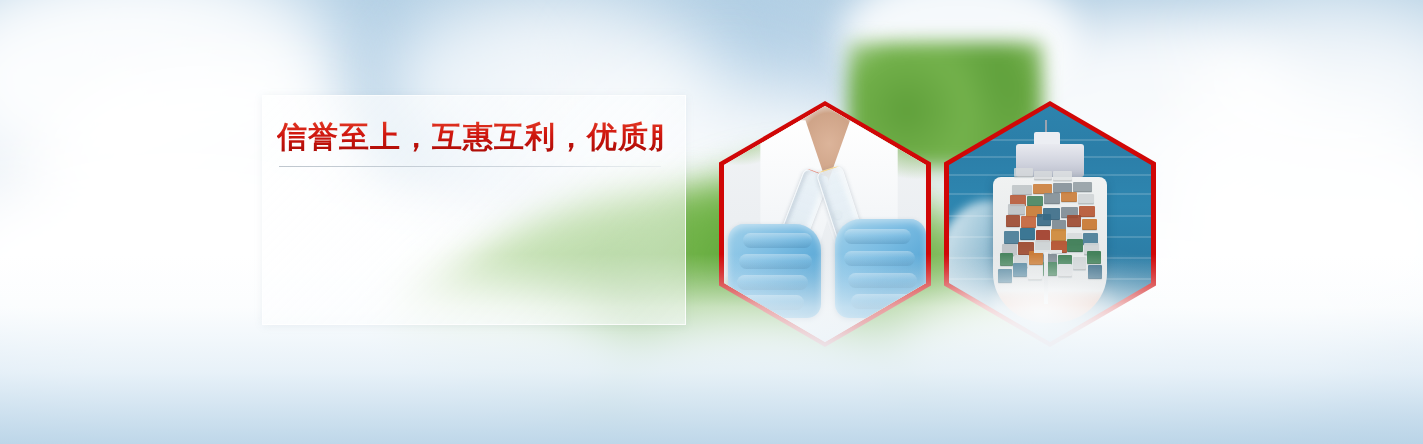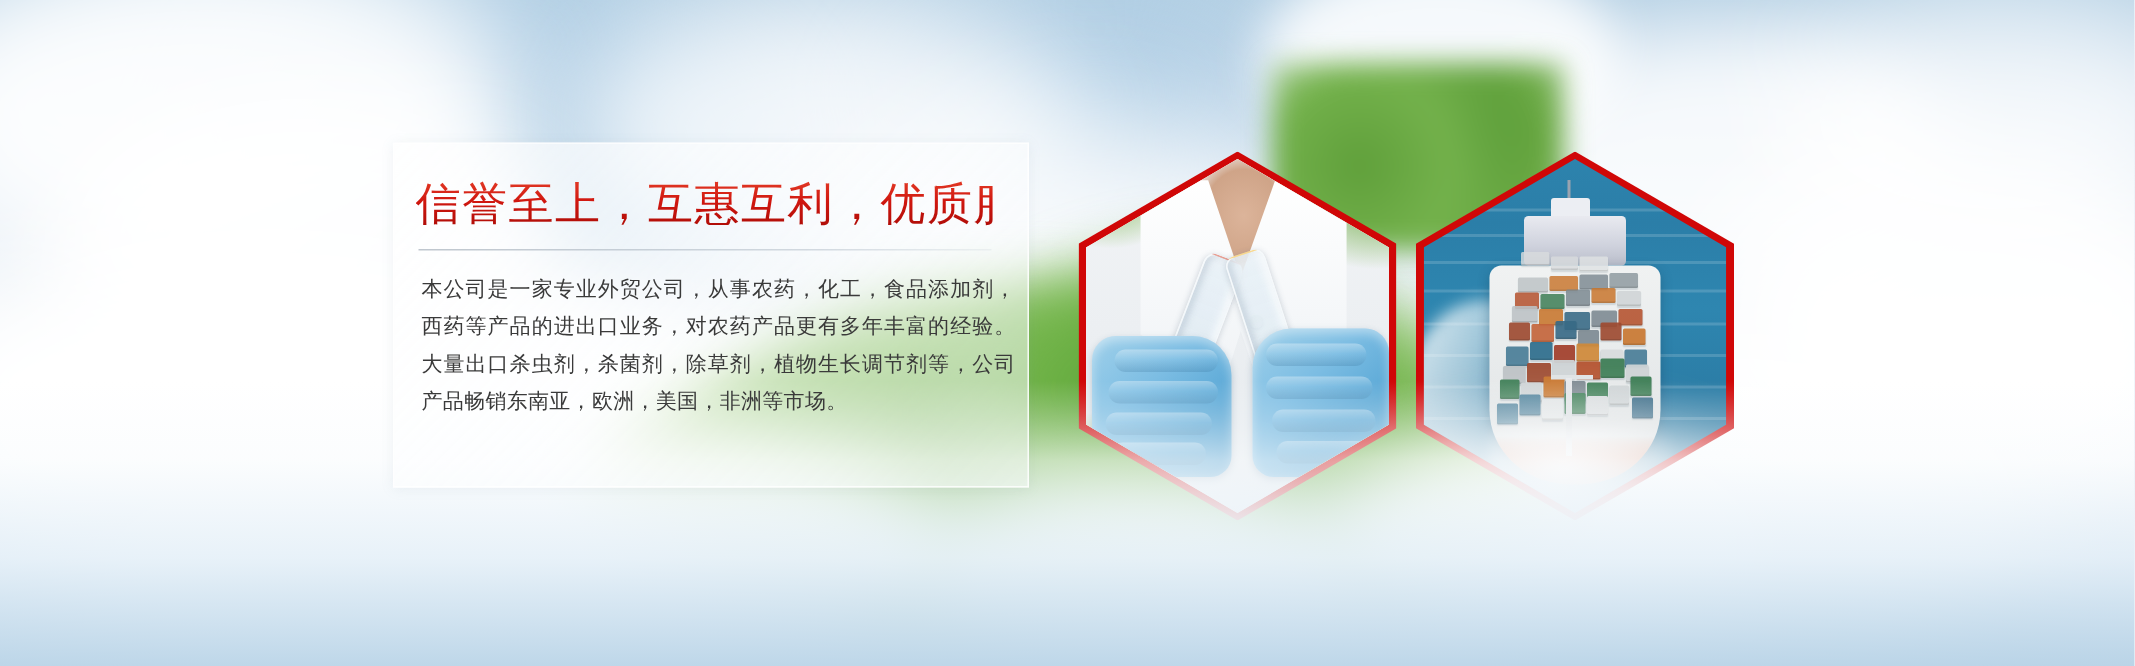--- a/index.html
+++ b/index.html
@@ -160,21 +160,21 @@
     background: linear-gradient(135deg, rgba(255,255,255,0.74) 0%, rgba(253,254,255,0.62) 45%, rgba(250,252,253,0.5) 100%);
     border: 1px solid rgba(255,255,255,0.75);
     box-shadow: 0 1px 8px rgba(120,145,165,0.12);
     box-sizing: border-box;
     padding: 24px 22px 0 14px;
   }
 
   .headline {
     margin: 0;
     font-size: 30px;
-    font-weight: normal;
+    font-weight: bold;
     letter-spacing: 1px;
     line-height: 1.12;
     color: #c9160f;
     background: linear-gradient(to bottom, #e23a26 0%, #d0170f 42%, #a90b06 100%);
     -webkit-background-clip: text;
     background-clip: text;
     -webkit-text-fill-color: transparent;
     white-space: nowrap;
   }
 
@@ -545,16 +545,15 @@
 
   <div class="mist-puff mp3"></div>
   <div class="mist-puff mp1"></div>
   <div class="mist-puff mp2"></div>
   <div class="mist-puff mp4"></div>
   <div class="mist-lower"></div>
 
   <div class="text-panel">
     <h1 class="headline">信誉至上，互惠互利，优质服务</h1>
     <div class="divider"></div>
-    <p class="body-copy">本公司是一家专业外贸公司，从事农药，化工，食品添加剂，西药等产品的进出口业务，对农药产品更有多年丰富的经验。大量出口杀虫剂，杀菌剂，除草剂，植物生长调节剂等，公司产品畅销东南亚，欧洲，美国，非洲等市场。</p>
   </div>
 
 </div>
 
 </body></html>

